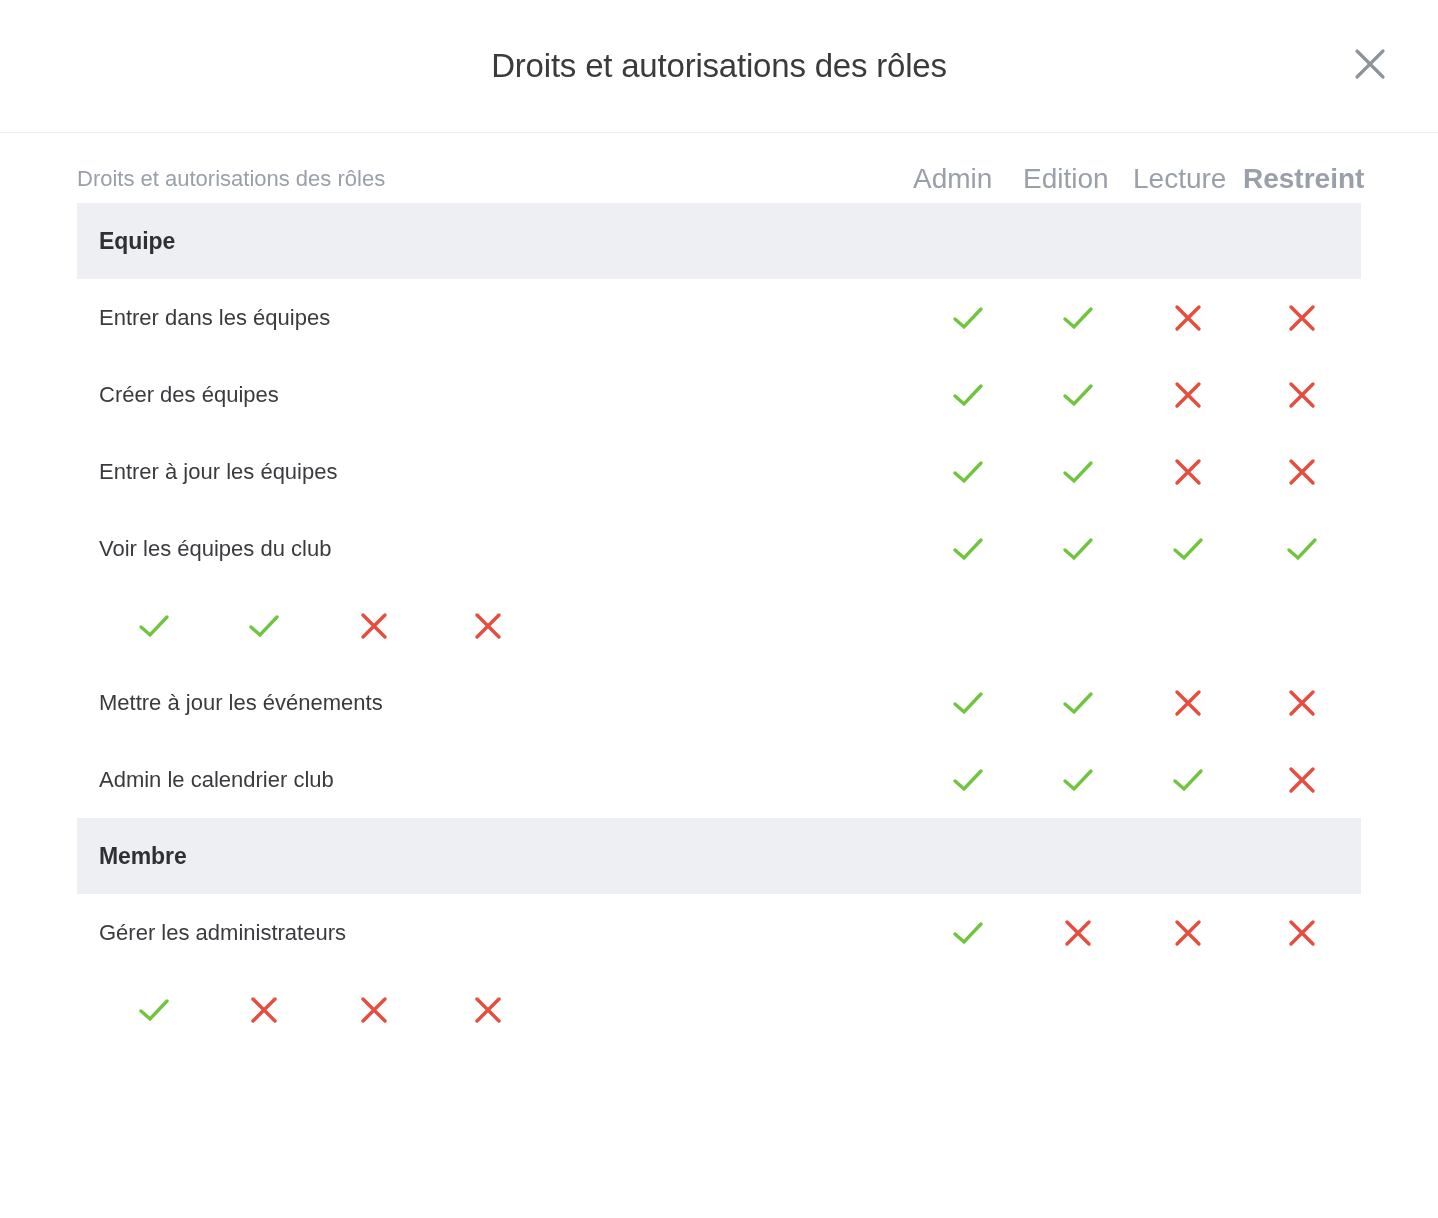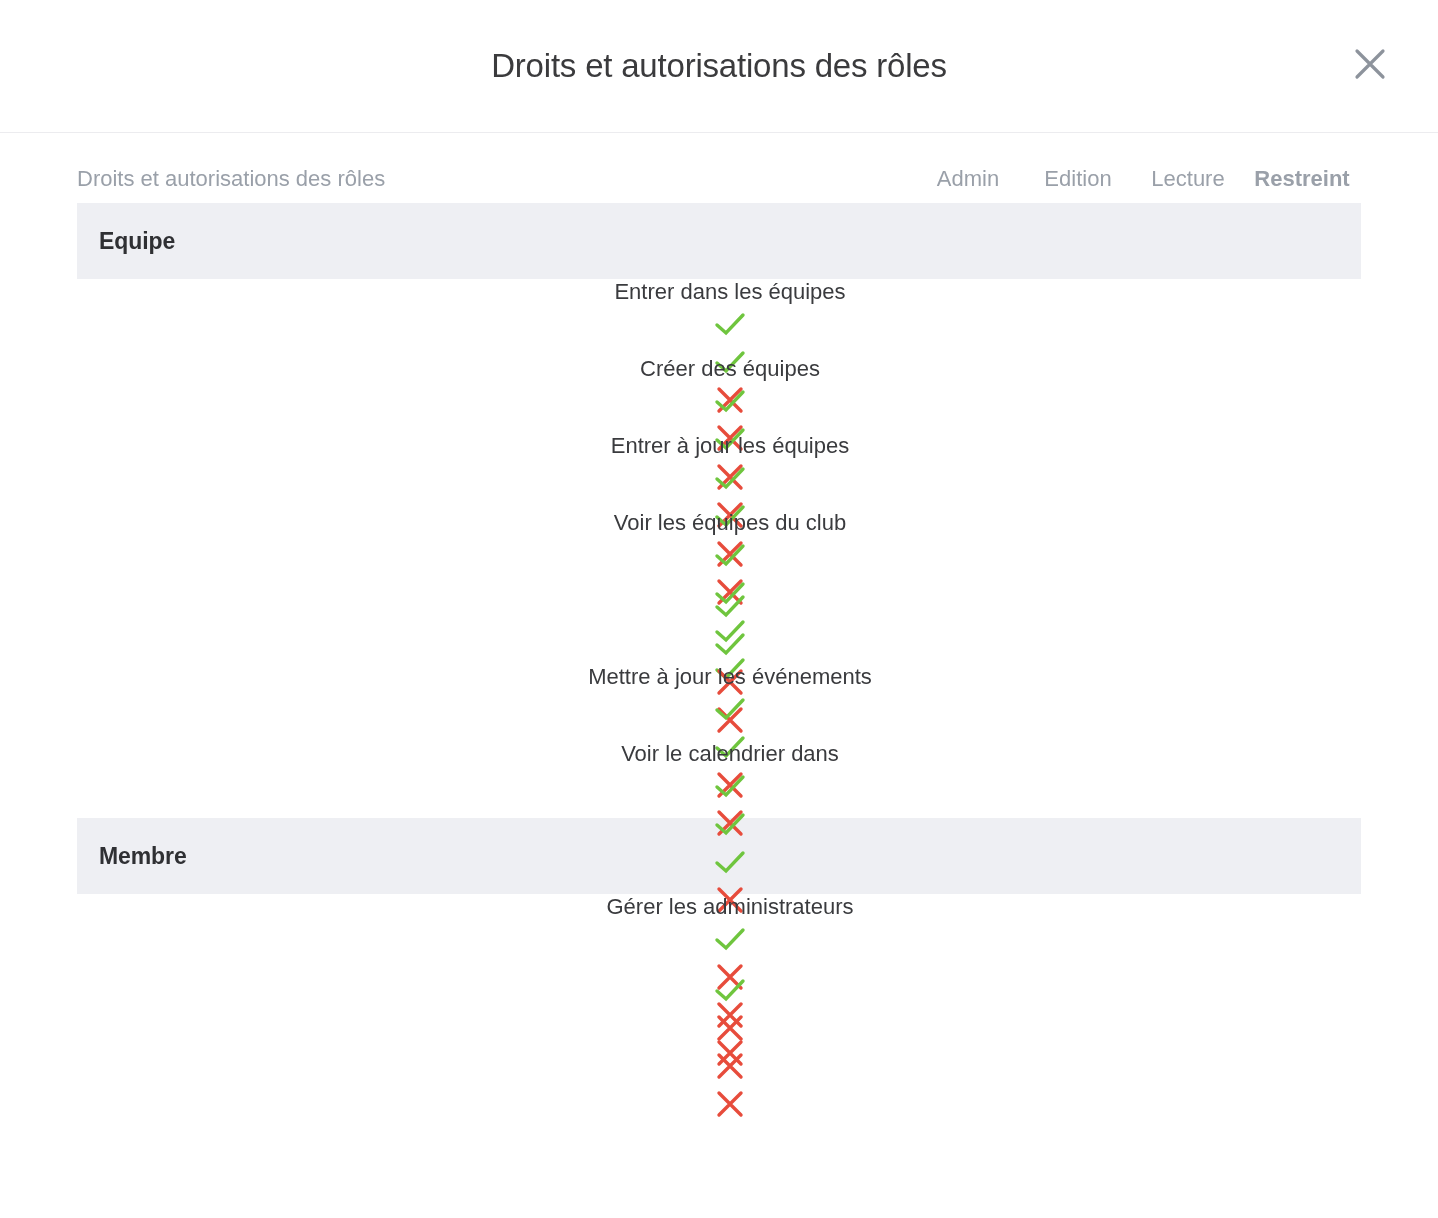--- a/index.html
+++ b/index.html
@@ -53,22 +53,21 @@
     padding-top: 22px;
   }
   .table-head .head-label {
     flex: 1 1 auto;
     font-size: 22px;
     color: #9aa0a9;
     font-weight: 400;
   }
   .col-head {
     width: 110px;
-    text-align: center;
-    font-size: 22px;
+    font-size: 28px;
     color: #9aa0a9;
     font-weight: 400;
     white-space: nowrap;
   }
   .col-head.last { width: 118px; font-weight: bold; }
 
   .section-band {
     display: flex;
     align-items: center;
     height: 76px;
@@ -80,21 +79,20 @@
     font-weight: 700;
     color: #2f3033;
     letter-spacing: -0.1px;
   }
 
   .perm-row {
     display: flex;
     align-items: center;
     height: 77px;
     padding-left: 22px;
-    flex-direction: column;
   }
   .perm-row .perm-label {
     flex: 1 1 auto;
     font-size: 22px;
     color: #3a3b3e;
     font-weight: 400;
   }
   .perm-cell {
     width: 110px;
     display: flex;
@@ -313,21 +311,21 @@
           </div>
           <div class="perm-cell last">
             <span>
               <svg width="38" height="38" viewBox="0 0 38 38">
                 <path d="M8 8 L30 30 M30 8 L8 30" stroke="#e74c3c" stroke-width="3.4" stroke-linecap="round" fill="none"></path>
               </svg>
             </span>
           </div>
         </div>
         <div class="perm-row">
-          <div class="perm-label">Voir le calendrier dans</div>
+          <div class="perm-label">Admin le calendrier club</div>
           <div class="perm-cell">
             <span>
               <svg width="38" height="38" viewBox="0 0 38 38">
                 <path d="M6 20 L15 28 L32 10" stroke="#6fc53e" stroke-width="3.4" stroke-linecap="round" fill="none"></path>
               </svg>
             </span>
           </div>
           <div class="perm-cell">
             <span>
               <svg width="38" height="38" viewBox="0 0 38 38">

